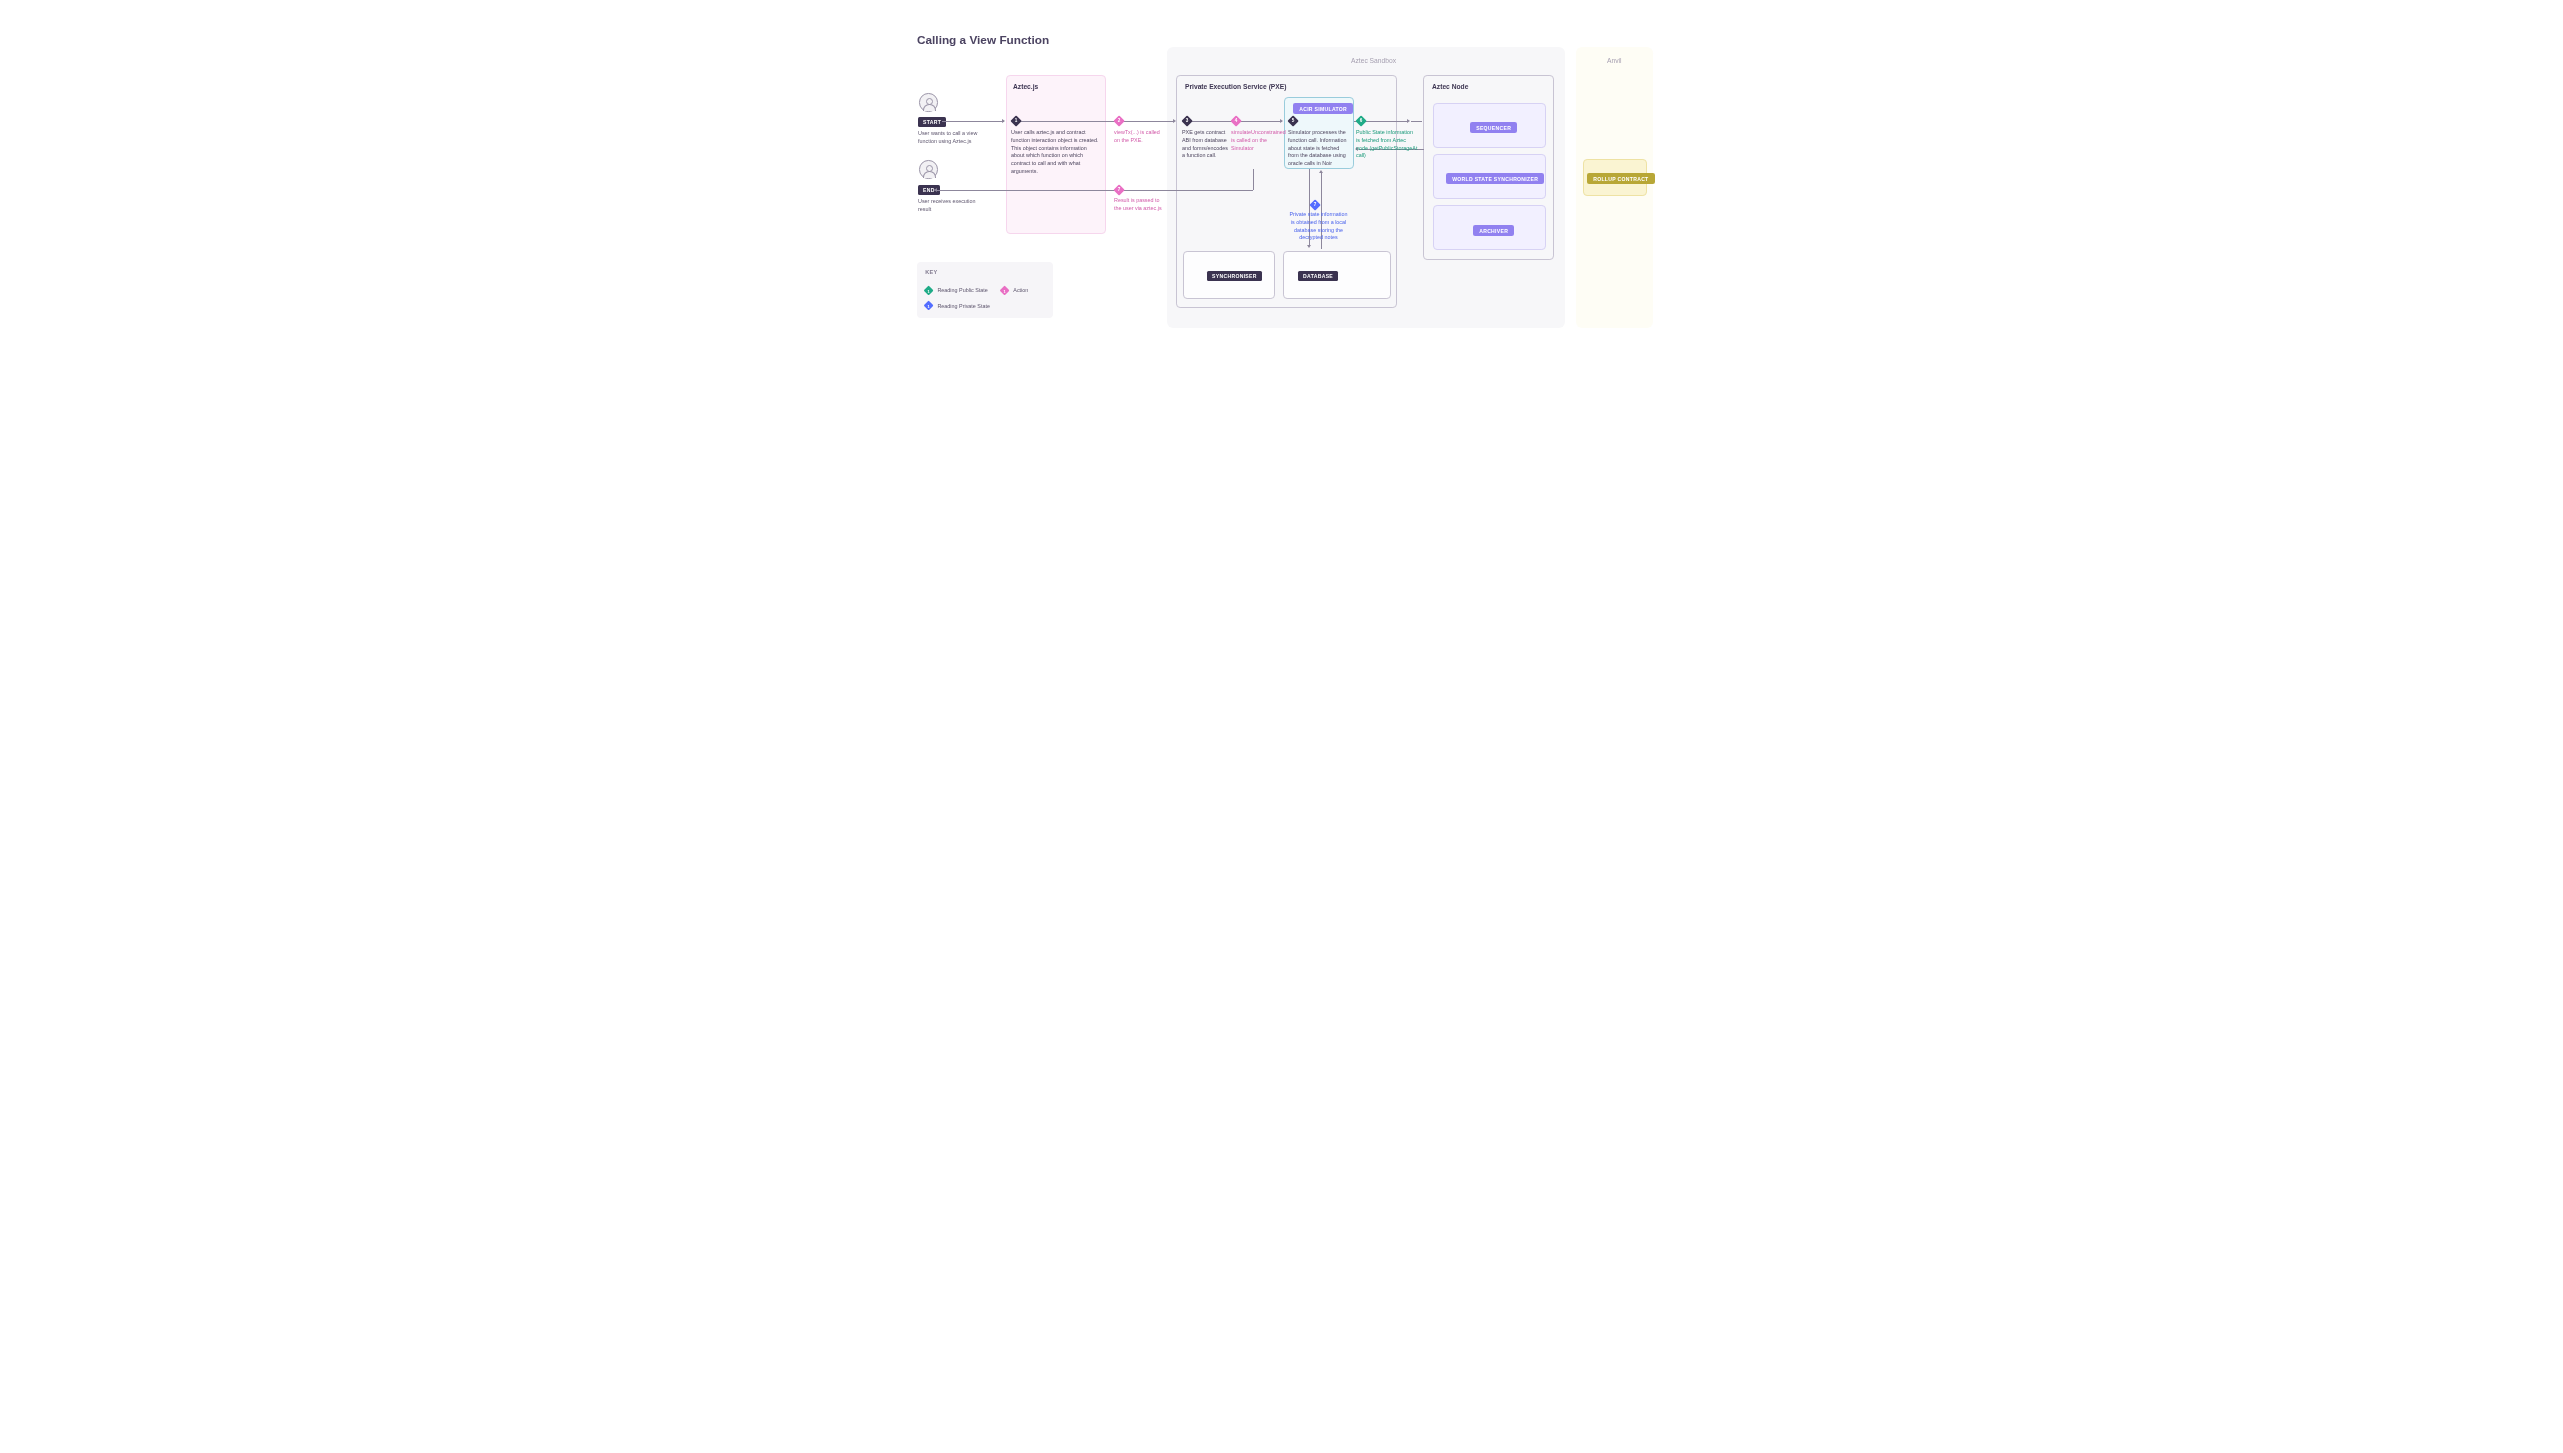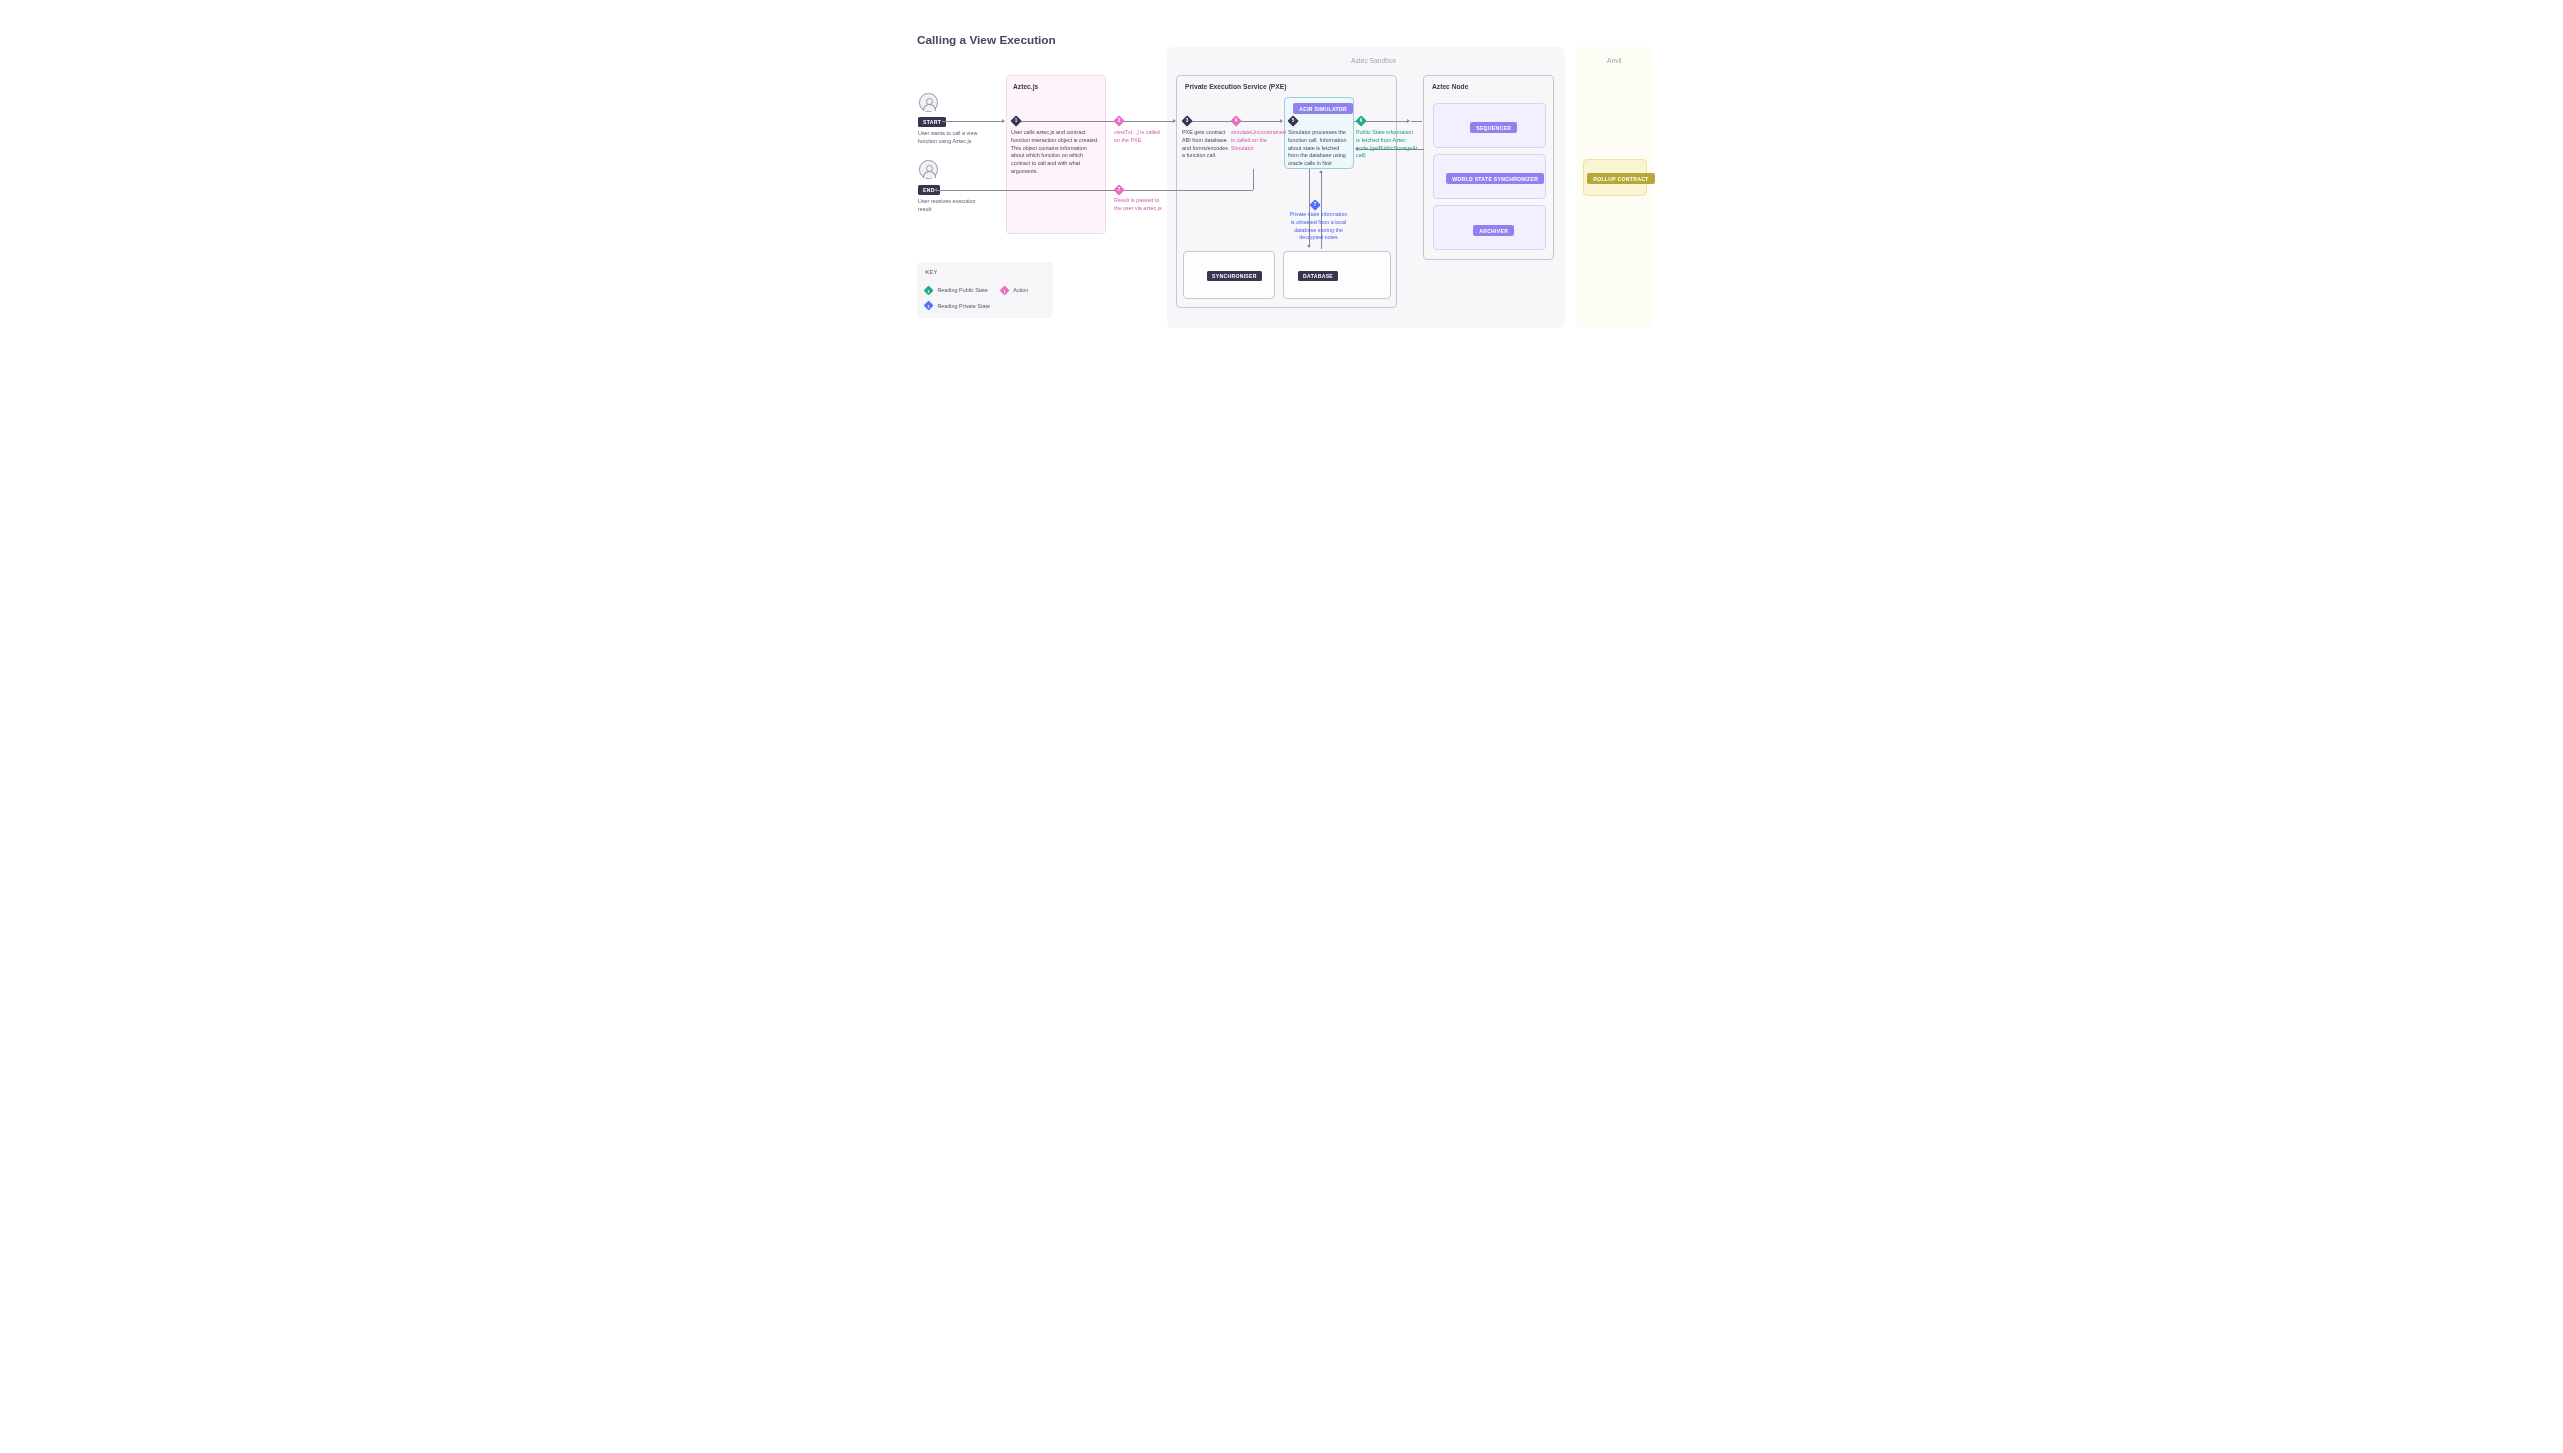--- a/index.html
+++ b/index.html
@@ -186,21 +186,21 @@
   }
   .key-row { position: absolute; display: flex; align-items: center; gap: 5.1px; font-size: 5.4px; color: #5e566e; }
   .key-d { position: relative; width: 7.2px; height: 7.2px; transform: rotate(45deg); border-radius: 1px; }
   .key-d span { position: absolute; left:50%; top:50%; transform: translate(-50%,-50%) rotate(-45deg); color:#fff; font-size:4.1px; font-weight:700; }
 </style>
 </head>
 <body>
 
 <div class="canvas">
 
-  <div class="title">Calling a View Execution</div>
+  <div class="title">Calling a View Function</div>
 
   <div class="sandbox-bg"></div>
   <div class="sandbox-label">Aztec Sandbox</div>
   <div class="anvil-bg"></div>
   <div class="anvil-label">Anvil</div>
 
   <div class="aztecjs"></div>
   <div class="group-title" style="left:134px; top:83px;">Aztec.js</div>
 
   <div class="group-box" style="left:297px; top:75px; width:221px; height:233px;"></div>

